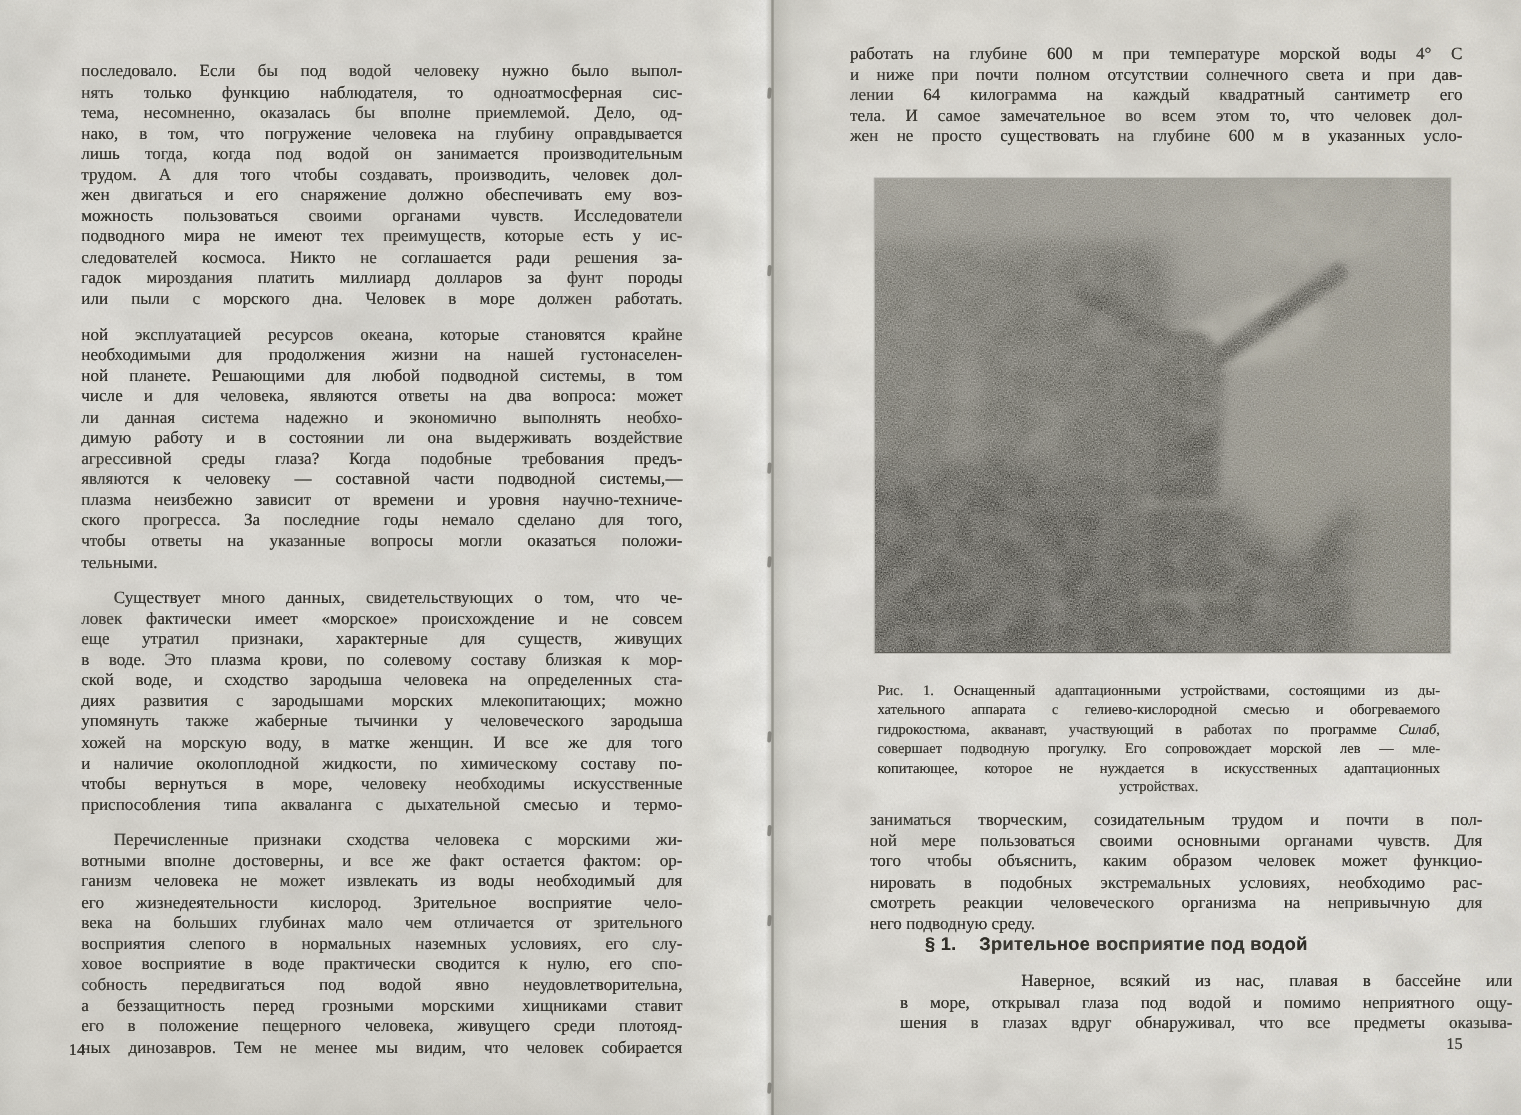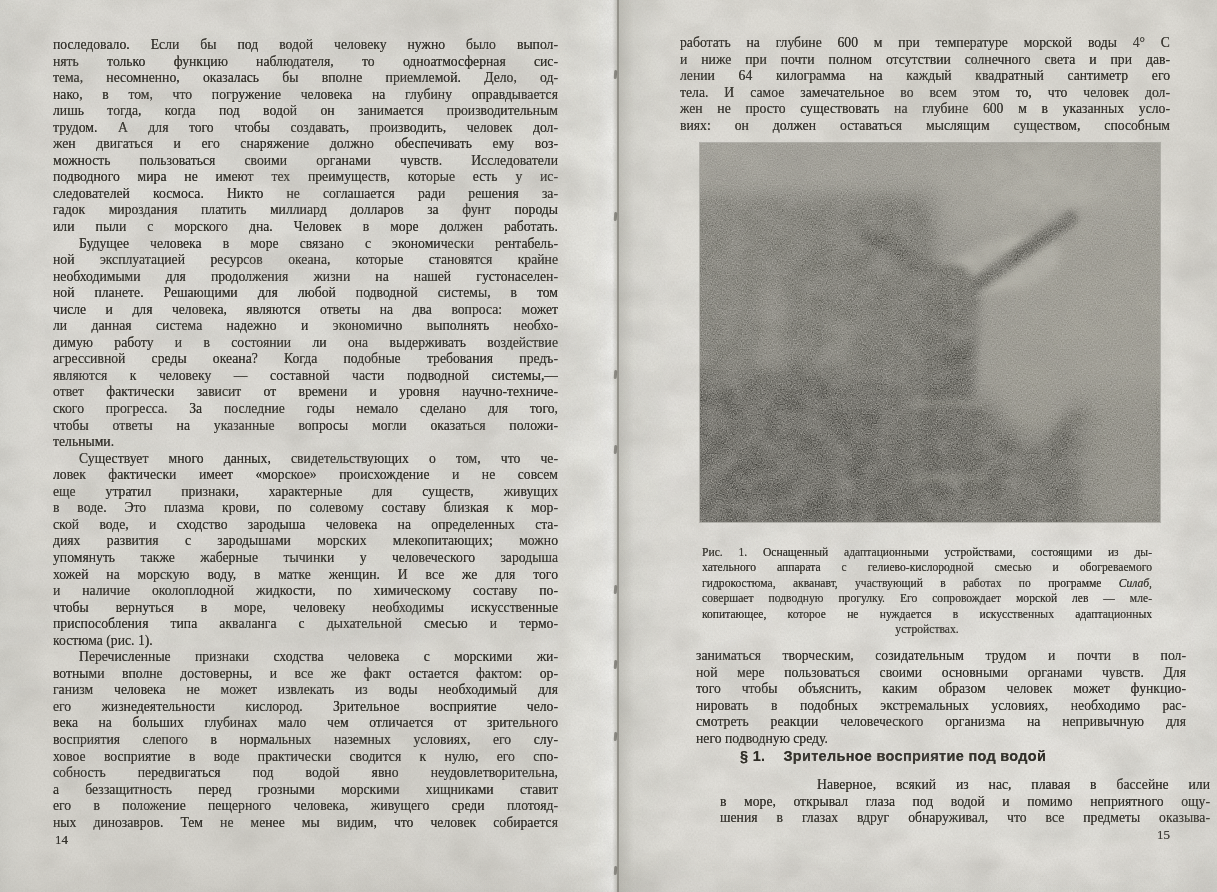--- a/index.html
+++ b/index.html
@@ -11,21 +11,21 @@
       radial-gradient(ellipse at 86% 72%, rgba(255,255,255,.26), rgba(255,255,255,0) 55%),
       linear-gradient(90deg,#d0cfc9 0%,#d7d5cf 3%,#d5d3cd 44%,#e3e2dc 48.6%,#cecdc6 50.9%,#dbd9d3 55%,#dddbd5 96%,#d4d2cc 100%);
     background-color:#d7d5cf;
     font-family:"Liberation Serif", serif;
     color:#2e2c26;
   }
   
   .col{position:absolute;}
   .col-left{left:53px;top:37px;width:505px;}
   .page-right-wrap{left:680px;top:0;width:490px;height:644px;}
-  .para{margin:0;}
+  .para{margin:12px;}
   .body-text .line{
     font-size:13.7px;line-height:16.55px;
     text-align:justify;text-align-last:justify;
     text-shadow:0 0 .4px rgba(46,44,38,.85);
     white-space:normal;
   }
   .body-text .line-last{text-align-last:left;}
   .caption .line{
     font-size:11.6px;line-height:15.4px;
     text-align:justify;text-align-last:justify;
@@ -95,47 +95,45 @@
         <div class="line">лишь тогда, когда под водой он занимается производительным</div>
         <div class="line">трудом. А для того чтобы создавать, производить, человек дол-</div>
         <div class="line">жен двигаться и его снаряжение должно обеспечивать ему воз-</div>
         <div class="line">можность пользоваться своими органами чувств. Исследователи</div>
         <div class="line">подводного мира не имеют тех преимуществ, которые есть у ис-</div>
         <div class="line">следователей космоса. Никто не соглашается ради решения за-</div>
         <div class="line">гадок мироздания платить миллиард долларов за фунт породы</div>
         <div class="line">или пыли с морского дна. Человек в море должен работать.</div>
       </div>
     <div class="para">
-        <div class="line" style="text-indent: 26px;">Будущее человека в море связано с экономически рентабель-</div>
         <div class="line">ной эксплуатацией ресурсов океана, которые становятся крайне</div>
         <div class="line">необходимыми для продолжения жизни на нашей густонаселен-</div>
         <div class="line">ной планете. Решающими для любой подводной системы, в том</div>
         <div class="line">числе и для человека, являются ответы на два вопроса: может</div>
         <div class="line">ли данная система надежно и экономично выполнять необхо-</div>
         <div class="line">димую работу и в состоянии ли она выдерживать воздействие</div>
-        <div class="line">агрессивной среды океана? Когда подобные требования предъ-</div>
+        <div class="line">агрессивной среды глаза? Когда подобные требования предъ-</div>
         <div class="line">являются к человеку — составной части подводной системы,—</div>
-        <div class="line">ответ фактически зависит от времени и уровня научно-техниче-</div>
+        <div class="line">плазма неизбежно зависит от времени и уровня научно-техниче-</div>
         <div class="line">ского прогресса. За последние годы немало сделано для того,</div>
         <div class="line">чтобы ответы на указанные вопросы могли оказаться положи-</div>
         <div class="line line-last">тельными.</div>
       </div>
     <div class="para">
         <div class="line" style="text-indent: 26px;">Существует много данных, свидетельствующих о том, что че-</div>
         <div class="line">ловек фактически имеет «морское» происхождение и не совсем</div>
         <div class="line">еще утратил признаки, характерные для существ, живущих</div>
         <div class="line">в воде. Это плазма крови, по солевому составу близкая к мор-</div>
         <div class="line">ской воде, и сходство зародыша человека на определенных ста-</div>
         <div class="line">диях развития с зародышами морских млекопитающих; можно</div>
         <div class="line">упомянуть также жаберные тычинки у человеческого зародыша</div>
         <div class="line">хожей на морскую воду, в матке женщин. И все же для того</div>
         <div class="line">и наличие околоплодной жидкости, по химическому составу по-</div>
         <div class="line">чтобы вернуться в море, человеку необходимы искусственные</div>
         <div class="line">приспособления типа акваланга с дыхательной смесью и термо-</div>
-        <div class="line line-last">костюма (рис. 1).</div>
       </div>
     <div class="para">
         <div class="line" style="text-indent: 26px;">Перечисленные признаки сходства человека с морскими жи-</div>
         <div class="line">вотными вполне достоверны, и все же факт остается фактом: ор-</div>
         <div class="line">ганизм человека не может извлекать из воды необходимый для</div>
         <div class="line">его жизнедеятельности кислород. Зрительное восприятие чело-</div>
         <div class="line">века на больших глубинах мало чем отличается от зрительного</div>
         <div class="line">восприятия слепого в нормальных наземных условиях, его слу-</div>
         <div class="line">ховое восприятие в воде практически сводится к нулю, его спо-</div>
         <div class="line">собность передвигаться под водой явно неудовлетворительна,</div>
@@ -158,21 +156,20 @@
     <div class="stitch" style="top:866px"></div>
   </div>
 
   <div class="col page-right-wrap">
     <div class="rp-top body-text">
         <div class="line">работать на глубине 600 м при температуре морской воды 4° С</div>
         <div class="line">и ниже при почти полном отсутствии солнечного света и при дав-</div>
         <div class="line">лении 64 килограмма на каждый квадратный сантиметр его</div>
         <div class="line">тела. И самое замечательное во всем этом то, что человек дол-</div>
         <div class="line">жен не просто существовать на глубине 600 м в указанных усло-</div>
-        <div class="line">виях: он должен оставаться мыслящим существом, способным</div>
       </div>
 
     <div class="photo">
       <div class="ph-sky"></div>
       <div class="ph-sun"></div>
       <div class="ph-leftdark"></div>
       <div class="ph-kelp1"></div>
       <div class="ph-kelp2"></div>
       <div class="ph-rightmid"></div>
       <div class="ph-bottom"></div>

